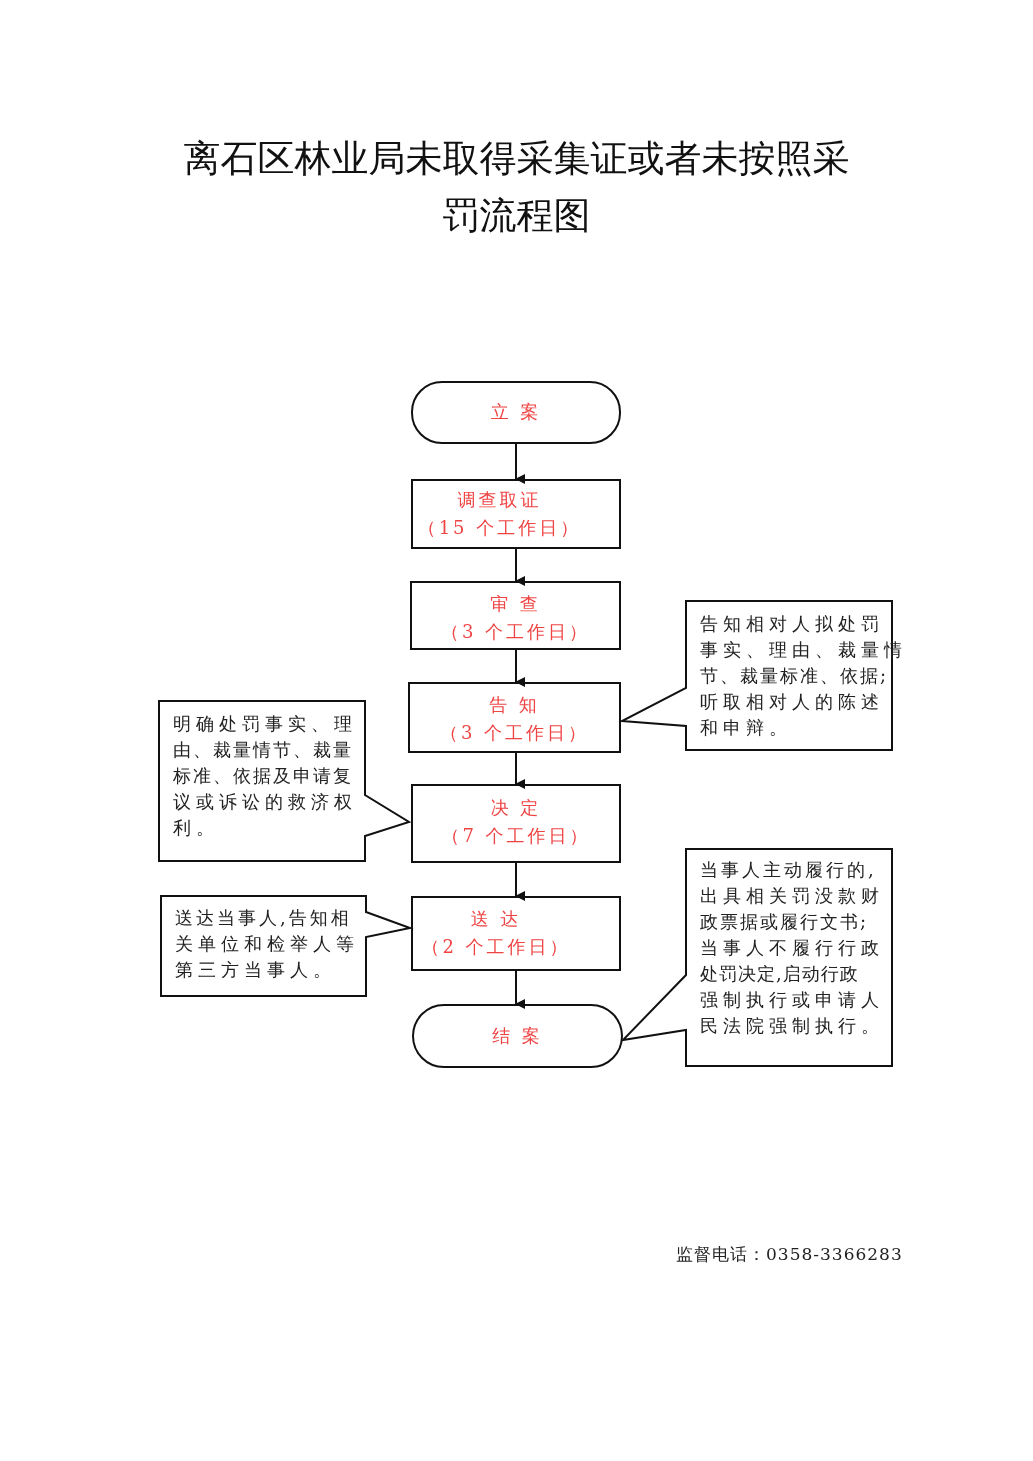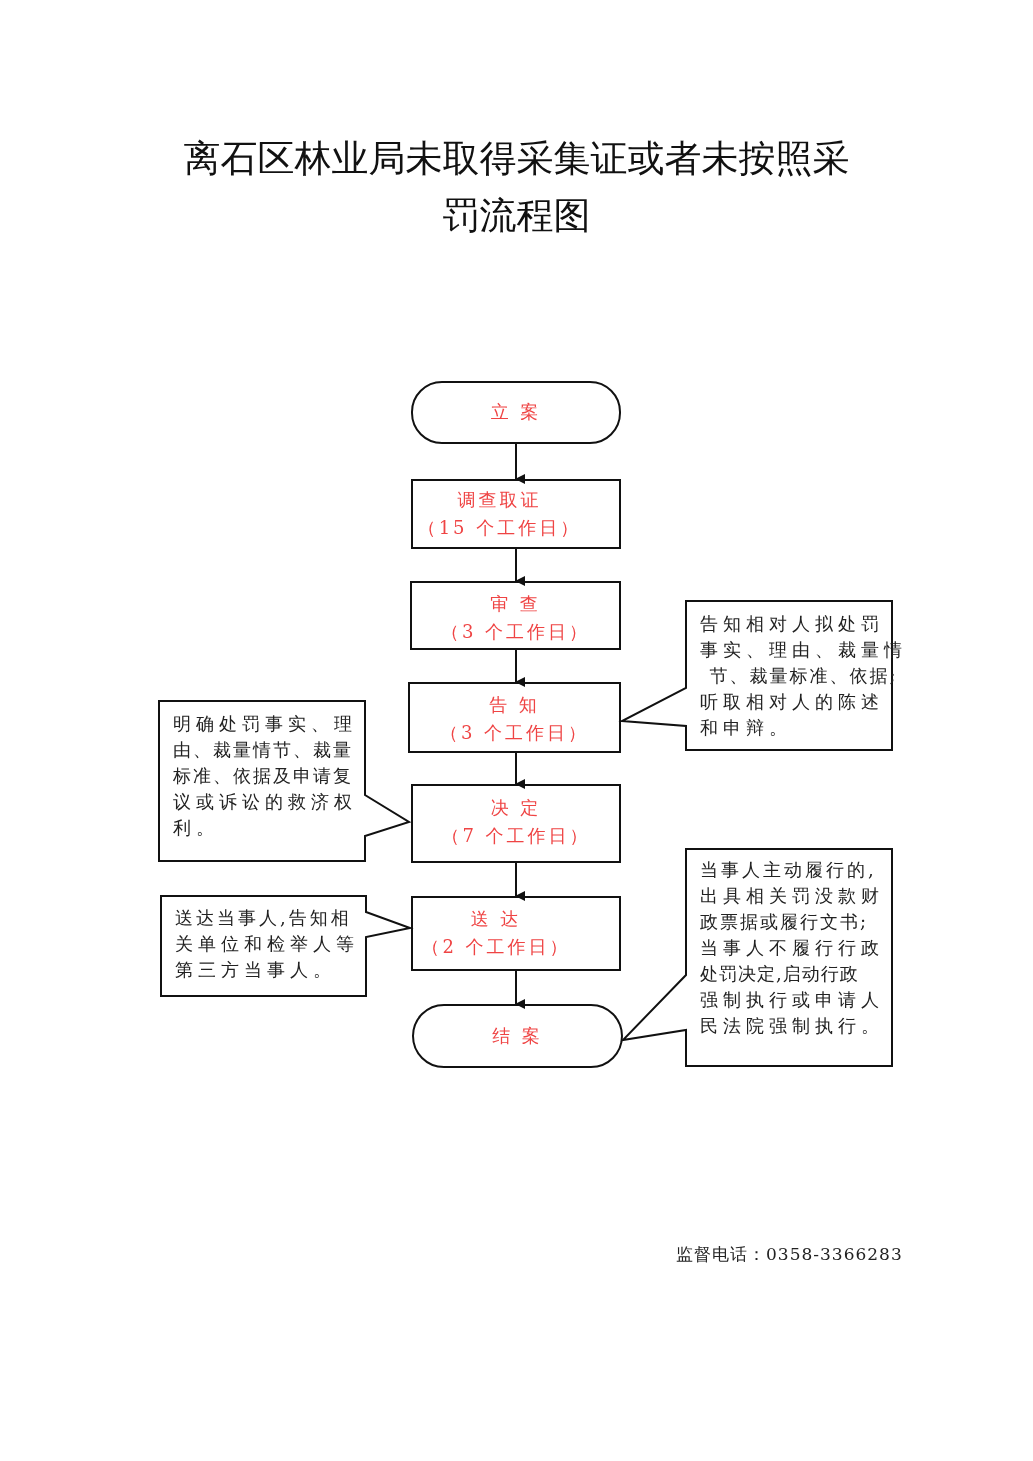--- a/index.html
+++ b/index.html
@@ -84,21 +84,21 @@
   <div>送 达</div>
   <div>（2 个工作日）</div>
 </div>
 <div class="node-text" style="left:413px; top:1022px; width:209px;">
   <div>结 案</div>
 </div>
 
 <div class="note-text" style="left:700px; top:611px;">
   <div>告知相对人拟处罚</div>
   <div>事实、理由、裁量情</div>
-  <div style="letter-spacing:2px;text-align:center;">节、裁量标准、依据;</div>
+  <div style="letter-spacing:2px;">节、裁量标准、依据;</div>
   <div>听取相对人的陈述</div>
   <div>和申辩。</div>
 </div>
 <div class="note-text" style="left:173px; top:711px;">
   <div>明确处罚事实、理</div>
   <div style="letter-spacing:2px;">由、裁量情节、裁量</div>
   <div style="letter-spacing:2px;">标准、依据及申请复</div>
   <div>议或诉讼的救济权</div>
   <div>利。</div>
 </div>

